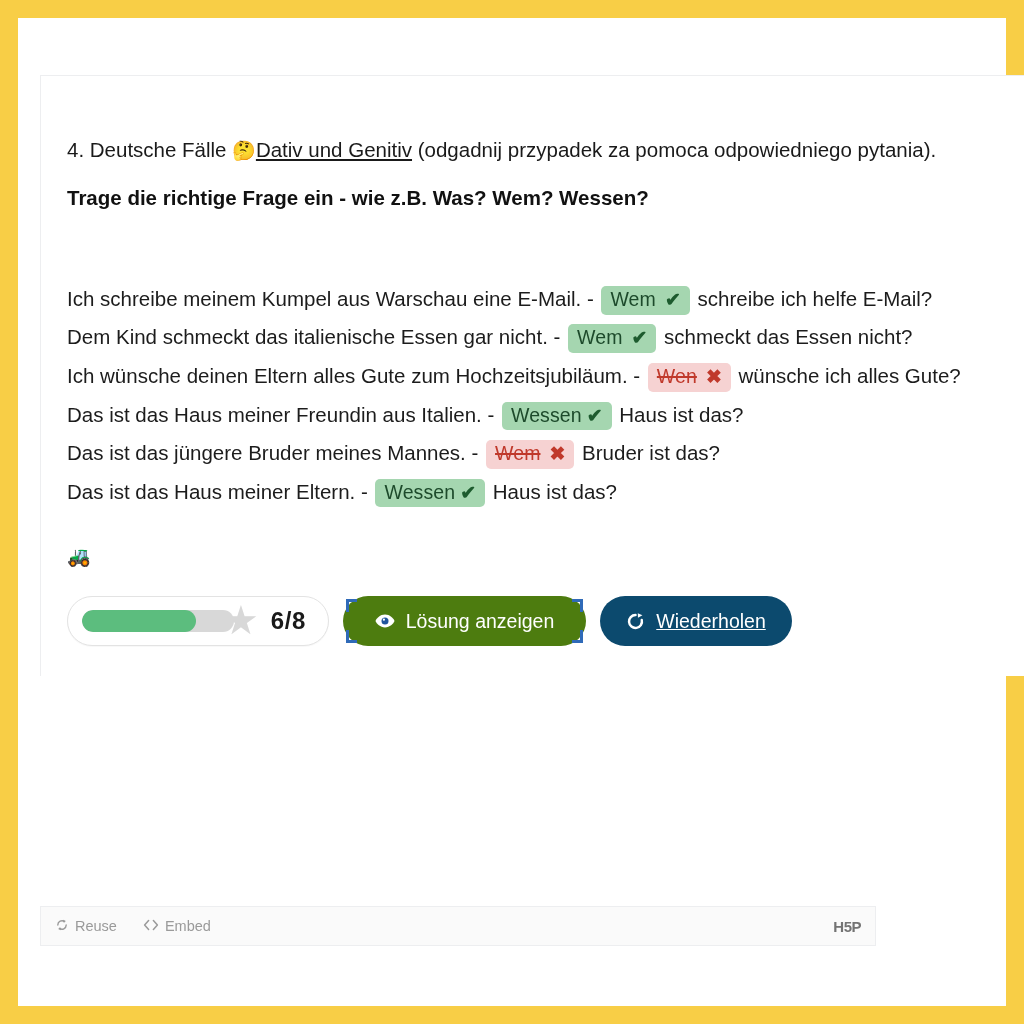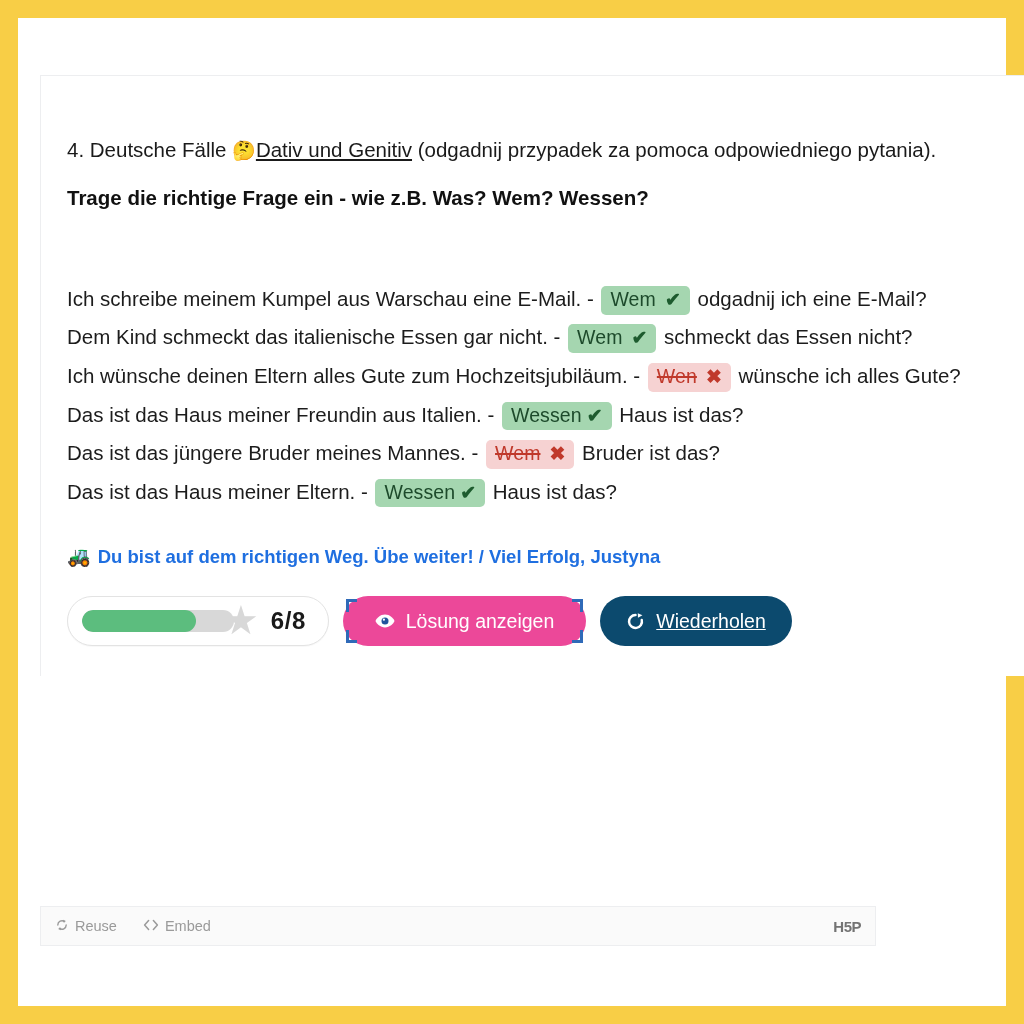--- a/index.html
+++ b/index.html
@@ -131,21 +131,21 @@
     border-radius: 26px;
     height: 50px;
     display: flex; align-items: center; gap: 11px;
     padding: 0 26px;
     color: #ffffff;
     font-size: 19.5px;
     font-family: "Liberation Sans", sans-serif;
     cursor: pointer;
     position: relative;
   }
-  .btn-solution { background: #ec4899; padding: 0 32px; }
+  .btn-solution { background: #4d7c0f; padding: 0 32px; }
   .btn-retry    { background: #0c4a6e; text-decoration: underline; }
   .btn svg { display: block; }
   
   .focus-corner {
     position: absolute; width: 11px; height: 13px;
     border-color: #2f6ab8; border-style: solid; border-width: 0;
   }
   .fc-tl { top: 3px; left: 3px;  border-left-width: 3px; border-top-width: 3px; }
   .fc-tr { top: 3px; right: 3px; border-right-width: 3px; border-top-width: 3px; }
   .fc-bl { bottom: 3px; left: 3px;  border-left-width: 3px; border-bottom-width: 3px; }
@@ -182,31 +182,30 @@
   <div id="card">
     <div id="content">
 
       <p class="task-title">
         <span>4. Deutsche Fälle </span><span class="emoji">🤔</span><span class="underline">Dativ und Genitiv</span><span> (odgadnij przypadek za pomoca odpowiedniego pytania).</span>
       </p>
 
       <p class="instruction">Trage die richtige Frage ein - wie z.B. Was? Wem? Wessen?</p>
 
       <div class="sentences">
-          <p class="sentence"><span>Ich schreibe meinem Kumpel aus Warschau eine E-Mail. - </span><span class="chip correct"><span class="word">Wem</span><span class="mark">✔</span></span><span> odgadnij ich eine E-Mail?</span></p>
+          <p class="sentence"><span>Ich schreibe meinem Kumpel aus Warschau eine E-Mail. - </span><span class="chip correct"><span class="word">Wem</span><span class="mark">✔</span></span><span> schreibe ich helfe E-Mail?</span></p>
           <p class="sentence"><span>Dem Kind schmeckt das italienische Essen gar nicht. - </span><span class="chip correct"><span class="word">Wem</span><span class="mark">✔</span></span><span> schmeckt das Essen nicht?</span></p>
           <p class="sentence"><span>Ich wünsche deinen Eltern alles Gute zum Hochzeitsjubiläum. - </span><span class="chip wrong"><span class="word">Wen</span><span class="mark">✖</span></span><span> wünsche ich alles Gute?</span></p>
           <p class="sentence"><span>Das ist das Haus meiner Freundin aus Italien. - </span><span class="chip correct tight"><span class="word">Wessen</span><span class="mark">✔</span></span><span> Haus ist das?</span></p>
           <p class="sentence"><span>Das ist das jüngere Bruder meines Mannes. - </span><span class="chip wrong"><span class="word">Wem</span><span class="mark">✖</span></span><span> Bruder ist das?</span></p>
           <p class="sentence"><span>Das ist das Haus meiner Eltern. - </span><span class="chip correct tight"><span class="word">Wessen</span><span class="mark">✔</span></span><span> Haus ist das?</span></p>
         </div>
 
       <div class="feedback">
         <span class="emoji">🚜</span>
-        <span>Du bist auf dem richtigen Weg. Übe weiter! / Viel Erfolg, Justyna</span>
       </div>
 
       <div class="actionbar">
 
         <div class="scorebar">
           <div class="bar-track">
             <div class="bar-fill" style="width: 75%;"></div>
           </div>
           <div class="star">★</div>
           <div class="score-text">6/8</div>

